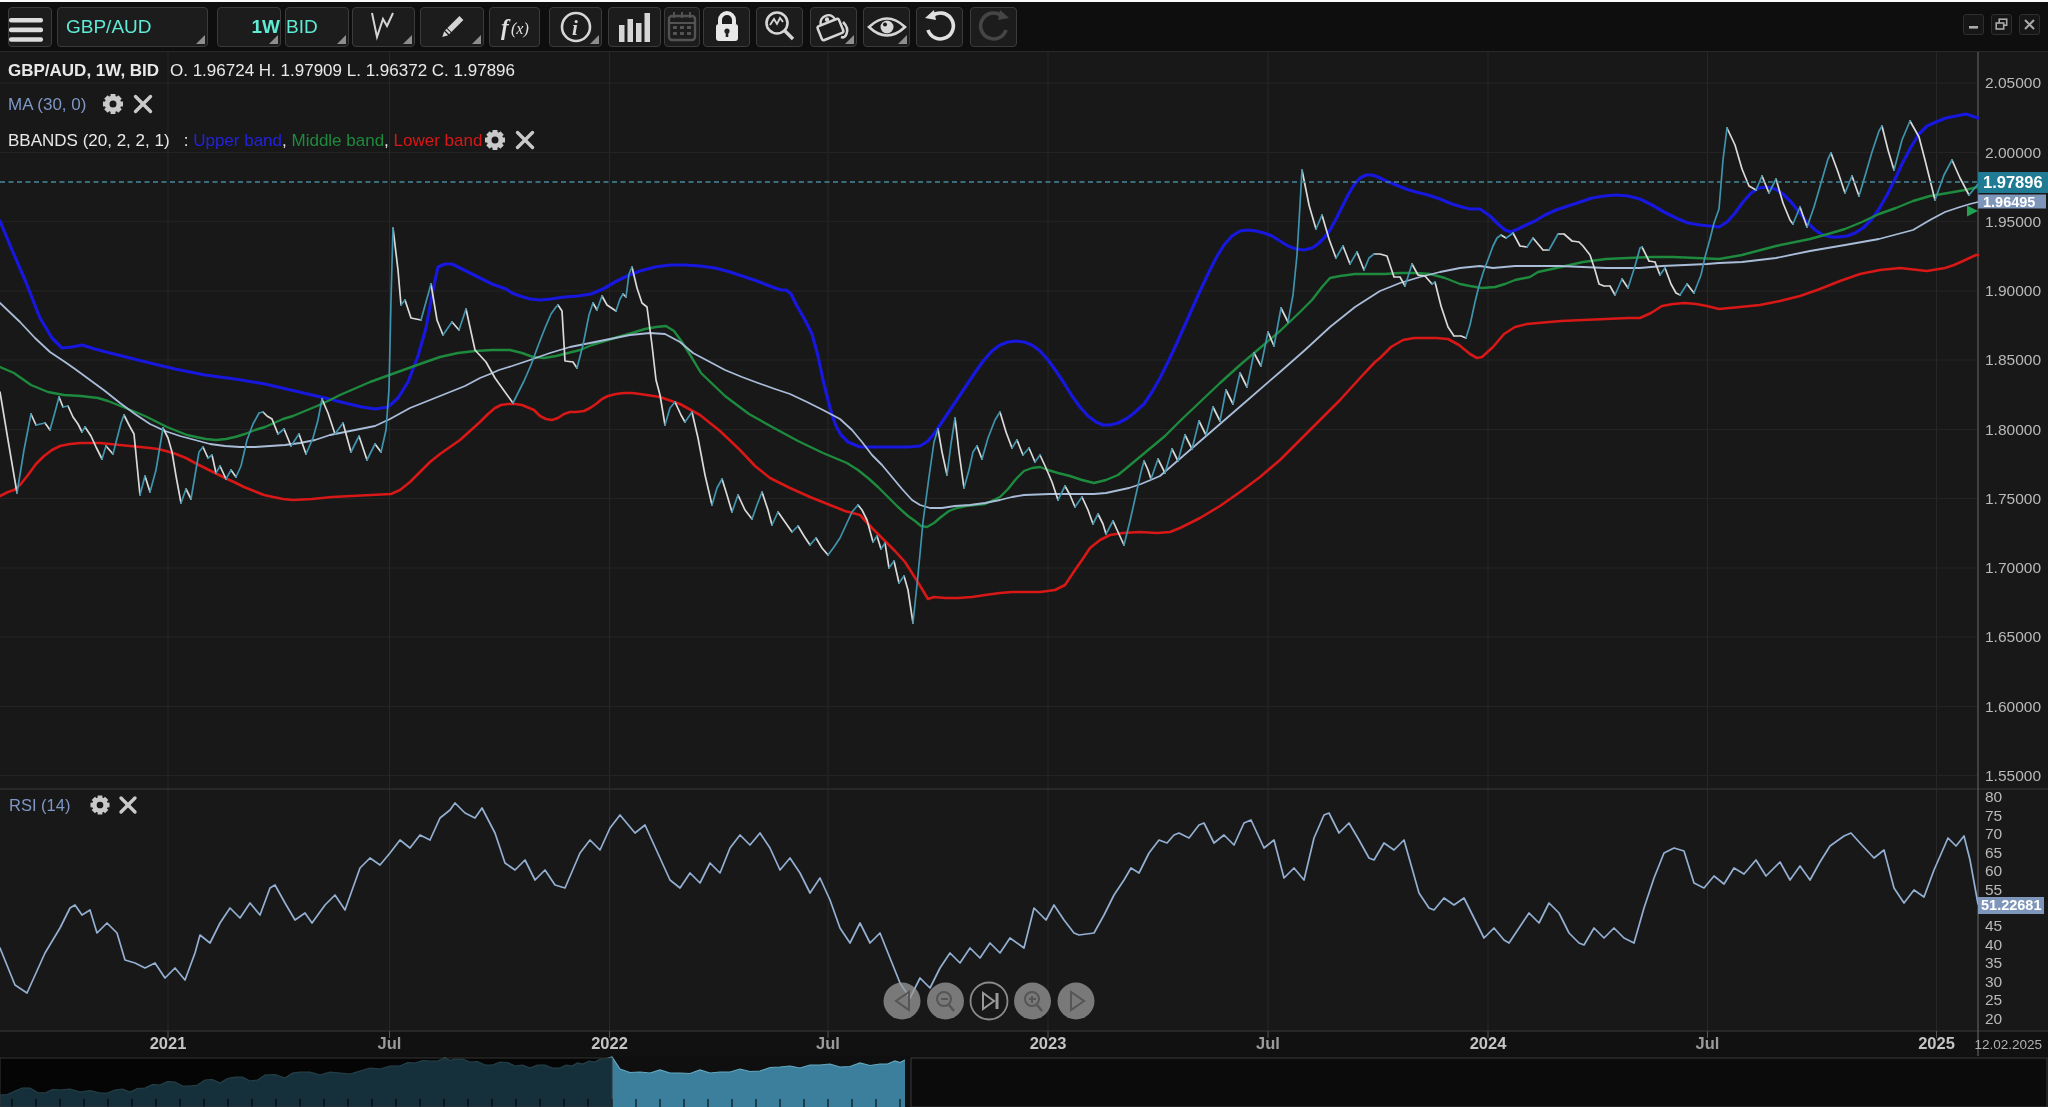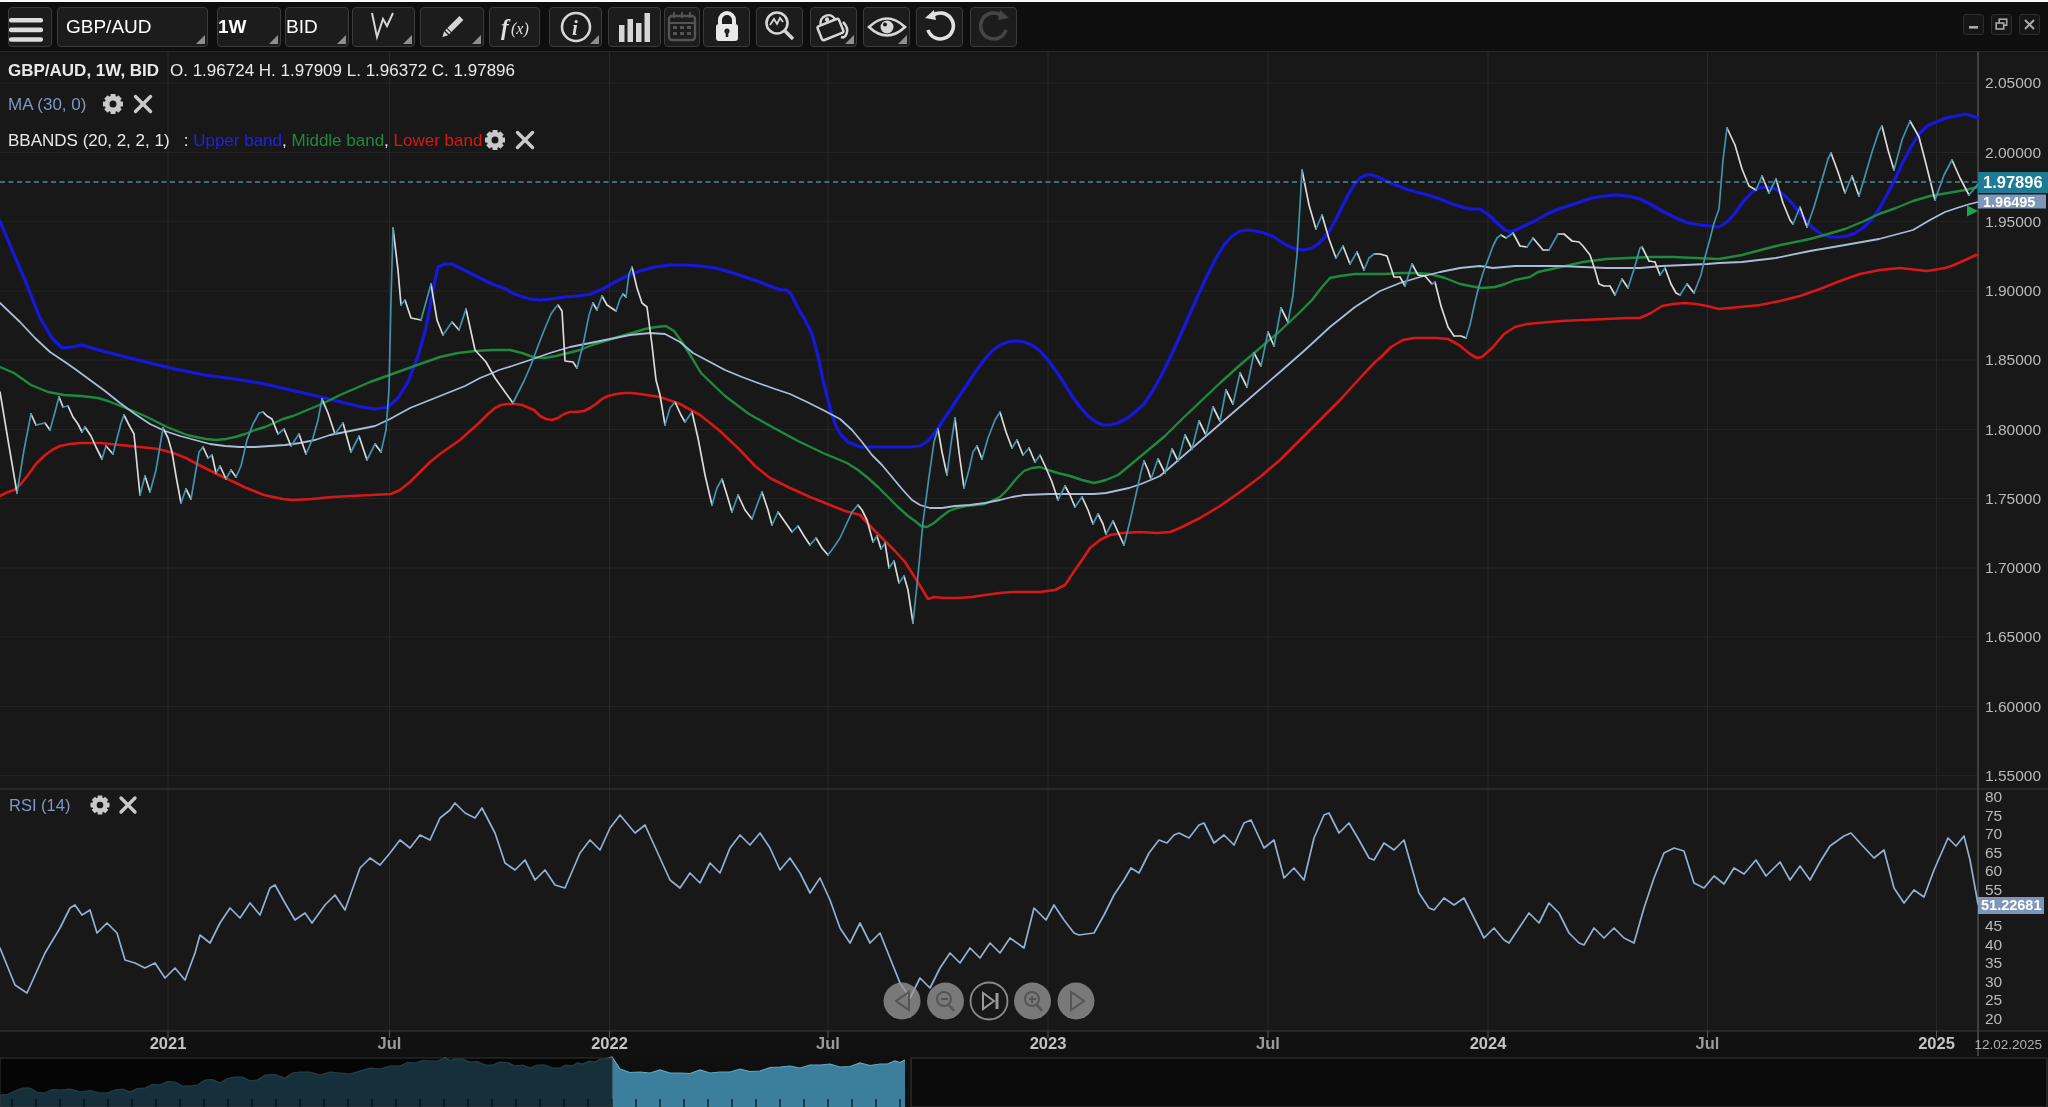--- a/index.html
+++ b/index.html
@@ -1,18 +1,18 @@
 <!DOCTYPE html>
 <html><head><meta charset="utf-8"><style>
 *{margin:0;padding:0;box-sizing:border-box}
 html,body{width:2048px;height:1107px;background:#181818;overflow:hidden;font-family:"Liberation Sans",sans-serif}
 #top{position:absolute;top:0;left:0;width:2048px;height:2px;background:#fafafa}
 #toolbar{position:absolute;top:2px;left:0;width:2048px;height:50px;background:#0e0e0e;border-bottom:1px solid #282828}
 .tb{position:absolute;top:5px;height:40px;background:#1c1c1c;border:1px solid #3b3b3b;border-radius:4px;display:flex;align-items:center;overflow:hidden}
-.lbl{color:#ffffff;font-size:19px}
+.lbl{color:#5eead4;font-size:19px}
 .cic{width:100%;display:flex;justify-content:center;align-items:center}
 .dd{position:absolute;right:2px;bottom:2px}
 #winbtns{position:absolute;right:8px;top:12px;display:flex;gap:7px}
 .wb{width:21px;height:21px;background:#161616;border:1px solid #2e2e2e;border-radius:3px;display:flex;align-items:center;justify-content:center}
 </style></head><body>
 <div id="top"></div>
 
 <div id="toolbar">
  <div class="tb" style="left:8px;width:44px">
       <svg width="34" height="26" viewBox="0 0 34 26" style="margin-top:6px">
@@ -21,21 +21,21 @@
         <rect y="20.2" width="34" height="4.6" rx="2" fill="#dcdcdc"></rect>
       </svg>
     </div>
  <div class="tb" style="left:57px;width:151px">
       <span class="lbl" style="margin-left:8px">GBP/AUD</span>
       <svg class="dd" width="9" height="9" viewBox="0 0 9 9">
         <polygon points="9,0 9,9 0,9" fill="#8e8e8e"></polygon>
       </svg>
     </div>
  <div class="tb" style="left:217px;width:64px">
-      <span class="lbl" style="font-weight:bold;width:100%;text-align:left">1W</span>
+      <span class="lbl" style="font-weight:bold;width:100%;text-align:right">1W</span>
       <svg class="dd" width="9" height="9" viewBox="0 0 9 9">
         <polygon points="9,0 9,9 0,9" fill="#8e8e8e"></polygon>
       </svg>
     </div>
  <div class="tb" style="left:285px;width:64px">
       <span class="lbl" style="width:100%;">BID</span>
       <svg class="dd" width="9" height="9" viewBox="0 0 9 9">
         <polygon points="9,0 9,9 0,9" fill="#8e8e8e"></polygon>
       </svg>
     </div>

